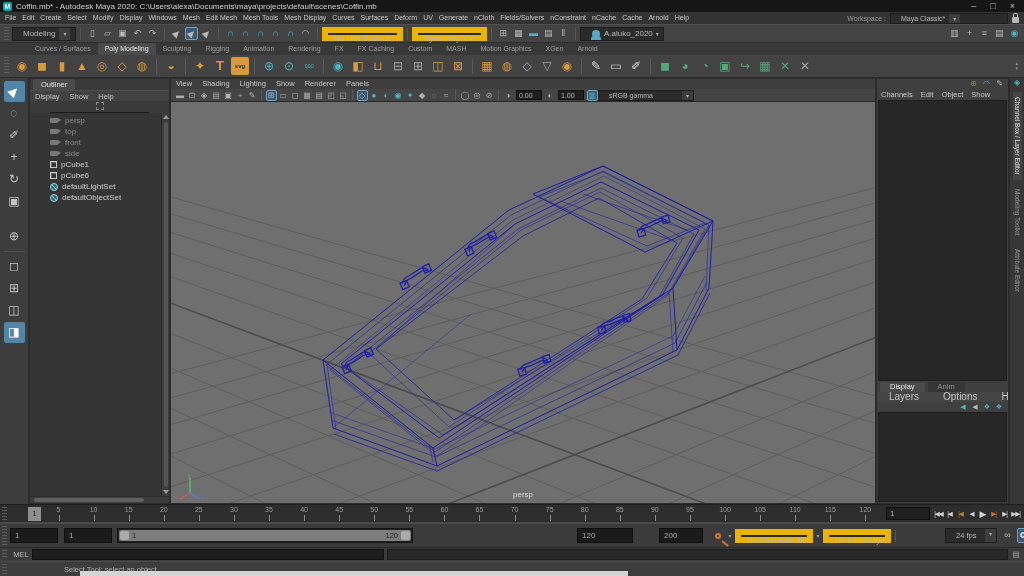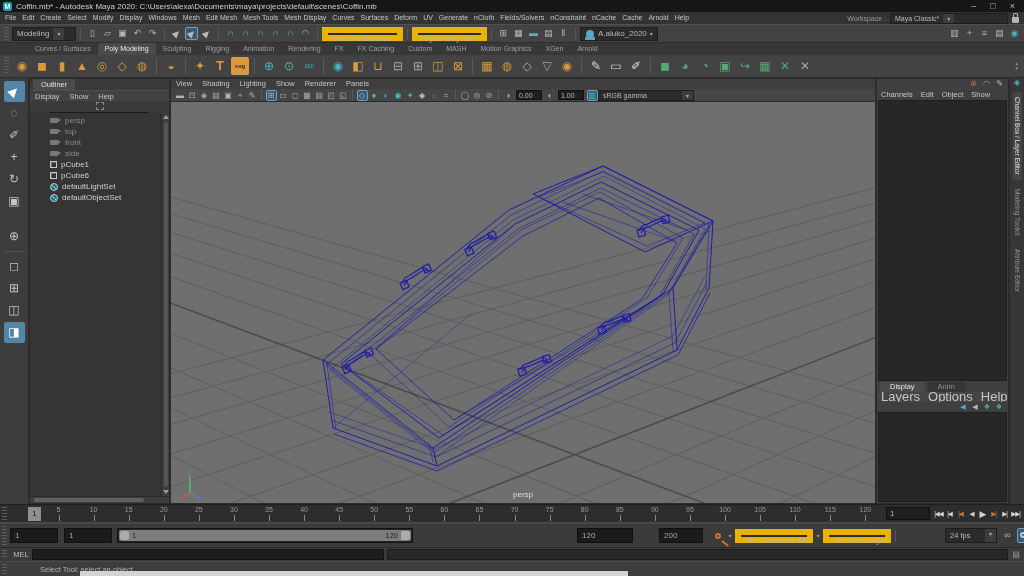--- a/index.html
+++ b/index.html
@@ -16,21 +16,21 @@
   .logo{width:9px;height:9px;background:#18a0ae;color:#fff;font-size:7px;font-weight:bold;
     text-align:center;line-height:9px;border-radius:2px;flex:none;}
   #titlebar .title{font-size:8px;color:#cfcfcf;white-space:nowrap;}
   .winbtns{margin-left:auto;display:flex;gap:14px;padding-right:6px;color:#bbb;font-size:9px;}
   .winbtns span{line-height:11px;}
   
   #menubar{left:0;top:12px;width:1024px;height:12px;background:#333;display:flex;align-items:center;padding:0 2px;}
   .menus{display:flex;overflow:hidden;white-space:nowrap;}
   .mi{padding:0 3px;font-size:7px;color:#c6c6c6;line-height:12px;}
   .ws{margin-left:auto;display:flex;align-items:center;gap:4px;font-size:7px;color:#9a9a9a;white-space:nowrap;padding-right:3px;}
-  .combo{display:flex;align-items:center;background:#2b2b2b;border:1px solid #1d1d1d;height:11px;padding-left:4px;color:#b9b9b9;}
+  .combo{display:flex;align-items:center;background:#2b2b2b;border:1px solid #1d1d1d;height:11px;padding-left:10px;color:#b9b9b9;}
   .combo .arrbox{width:11px;height:100%;background:#3d3d3d;margin-left:4px;text-align:center;font-size:6px;color:#aaa;line-height:11px;}
   .ws .combo{width:118px;}
   .lockic{width:7px;height:6px;background:#b5b5b5;border-radius:1px;position:relative;margin-top:3px;}
   .lockic::before{content:"";position:absolute;top:-4px;left:1px;width:3px;height:4px;
     border:1px solid #b5b5b5;border-bottom:none;border-radius:2px 2px 0 0;}
   
   #statusline{left:0;top:24px;width:1024px;height:19px;background:#434343;border-top:1px solid #505050;
     border-bottom:1px solid #2e2e2e;display:flex;align-items:center;padding:0 2px;}
   .modedd{width:64px;height:14px;font-size:8px;}
   .modedd .arrbox{line-height:13px;}
@@ -123,21 +123,21 @@
   .rp-icons .chip{height:10px;line-height:10px;min-width:11px;font-size:8px;}
   .chip.multi .g{color:#c46a5a;}
   .rp-menus{height:11px;display:flex;}
   .rp-menus .mi{font-size:7.5px;padding:0 4px;line-height:11px;}
   .rp-area{flex:1;background:#272727;border:1px solid #1f1f1f;margin:0 1px;}
   .le{height:122px;display:flex;flex-direction:column;}
   .le-tabs{height:11px;display:flex;padding-top:1px;}
   .ltab{padding:0 10px;font-size:7.5px;line-height:10px;color:#8f8f8f;background:#363636;border-radius:2px 2px 0 0;margin-left:3px;}
   .ltab.on{background:#4b4b4b;color:#e5e5e5;}
   .le-menus{height:10px;display:flex;background:#454545;}
-  .le-menus .mi{font-size:13px;padding:0 4px;line-height:10px;}
+  .le-menus .mi{font-size:10px;padding:0 12px;line-height:10px;}
   .le-ic{height:10px;display:flex;justify-content:flex-end;padding-right:3px;background:#3f3f3f;}
   .le-ic .chip{height:9px;line-height:9px;min-width:10px;font-size:7px;}
   .le-area{flex:1;background:#272727;border:1px solid #1f1f1f;margin:0 1px 1px;}
   
   #sidetabs{left:1009px;top:78px;width:15px;height:426px;background:#373737;display:flex;flex-direction:column;align-items:center;border-left:1px solid #2c2c2c;}
   .stdot{color:#49b4c4;font-size:8px;line-height:10px;}
   .vtab{writing-mode:vertical-rl;font-size:6.5px;color:#979797;padding:5px 1px;margin-top:4px;white-space:nowrap;}
   .vtab.on{color:#e0e0e0;background:#454545;}
   
   #timeline{left:0;top:504px;width:1024px;height:18px;background:#2d2d2d;border-top:1px solid #1f1f1f;display:flex;align-items:center;}
@@ -170,21 +170,21 @@
   .spk::after{content:"";position:absolute;left:1px;top:-5px;width:3px;height:10px;background:#a5a5a5;}
   .clk{width:9px;height:9px;border:1.5px solid #a5a5a5;border-radius:50%;position:relative;flex:none;margin:0 4px;}
   .clk::after{content:"";position:absolute;left:3px;top:1px;width:1.5px;height:4px;background:#a5a5a5;}
   
   #cmdline{left:0;top:547px;width:1024px;height:14px;background:#3b3b3b;border-top:1px solid #2a2a2a;display:flex;align-items:center;}
   .mel{width:22px;font-size:7.5px;color:#bbb;text-align:center;flex:none;}
   .cmdin{width:352px;height:11px;background:#1d1d1d;border:1px solid #111;color:#bbb;font-size:7.5px;padding:0 3px;font-family:inherit;flex:none;}
   .cmdres{flex:1;height:11px;background:#282828;border:1px solid #1c1c1c;margin-left:3px;}
   .selic{width:12px;height:10px;line-height:10px;font-size:8px;color:#a5a5a5;text-align:center;flex:none;margin:0 2px;}
   
-  #helpline{left:0;top:561px;width:1024px;height:15px;background:#3d3d3d;border-top:1px solid #4a4a4a;display:flex;align-items:center;position:absolute;}
+  #helpline{left:0;top:561px;width:1024px;height:15px;background:#3d3d3d;border-top:1px solid #4a4a4a;display:flex;align-items:center;position:absolute;gap:24px;}
   .helptxt{margin-left:30px;font-size:7.5px;color:#b0b0b0;}
   .whitestrip{position:absolute;left:80px;bottom:0;width:548px;height:5px;background:#d4d4d4;}
 </style>
 </head>
 <body>
 
 <div id="app">
 
   <div id="titlebar" class="abs">
     <span class="logo">M</span>

